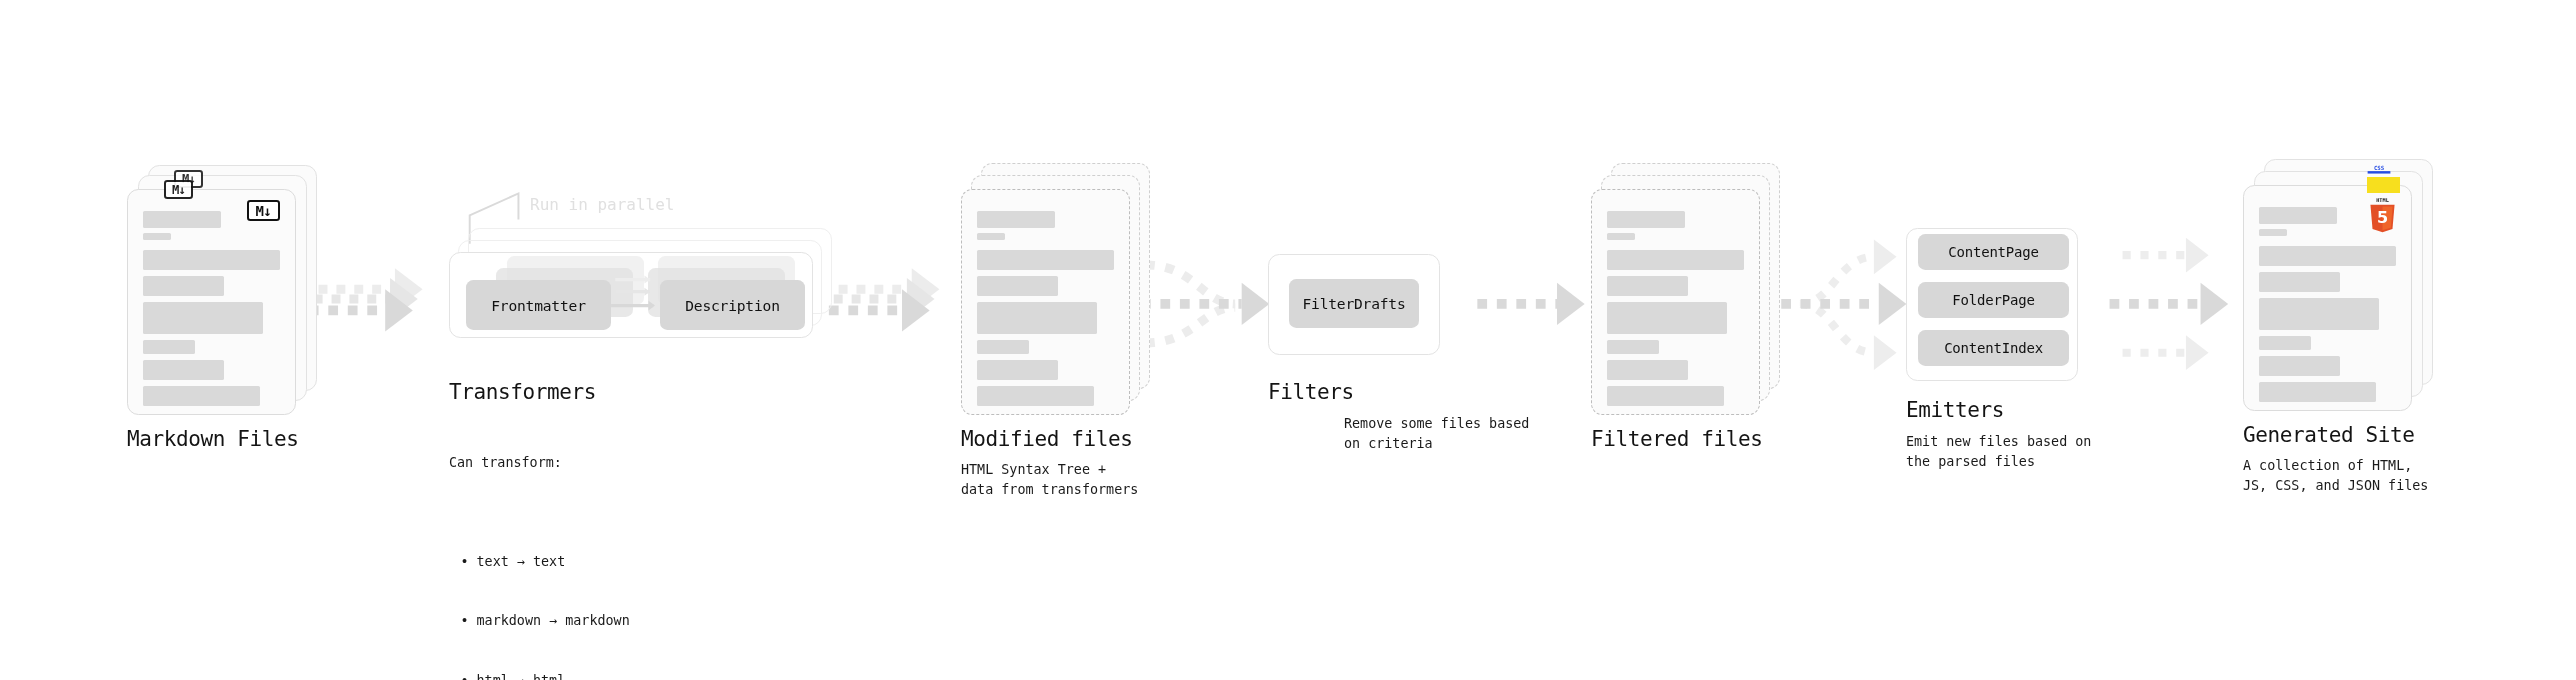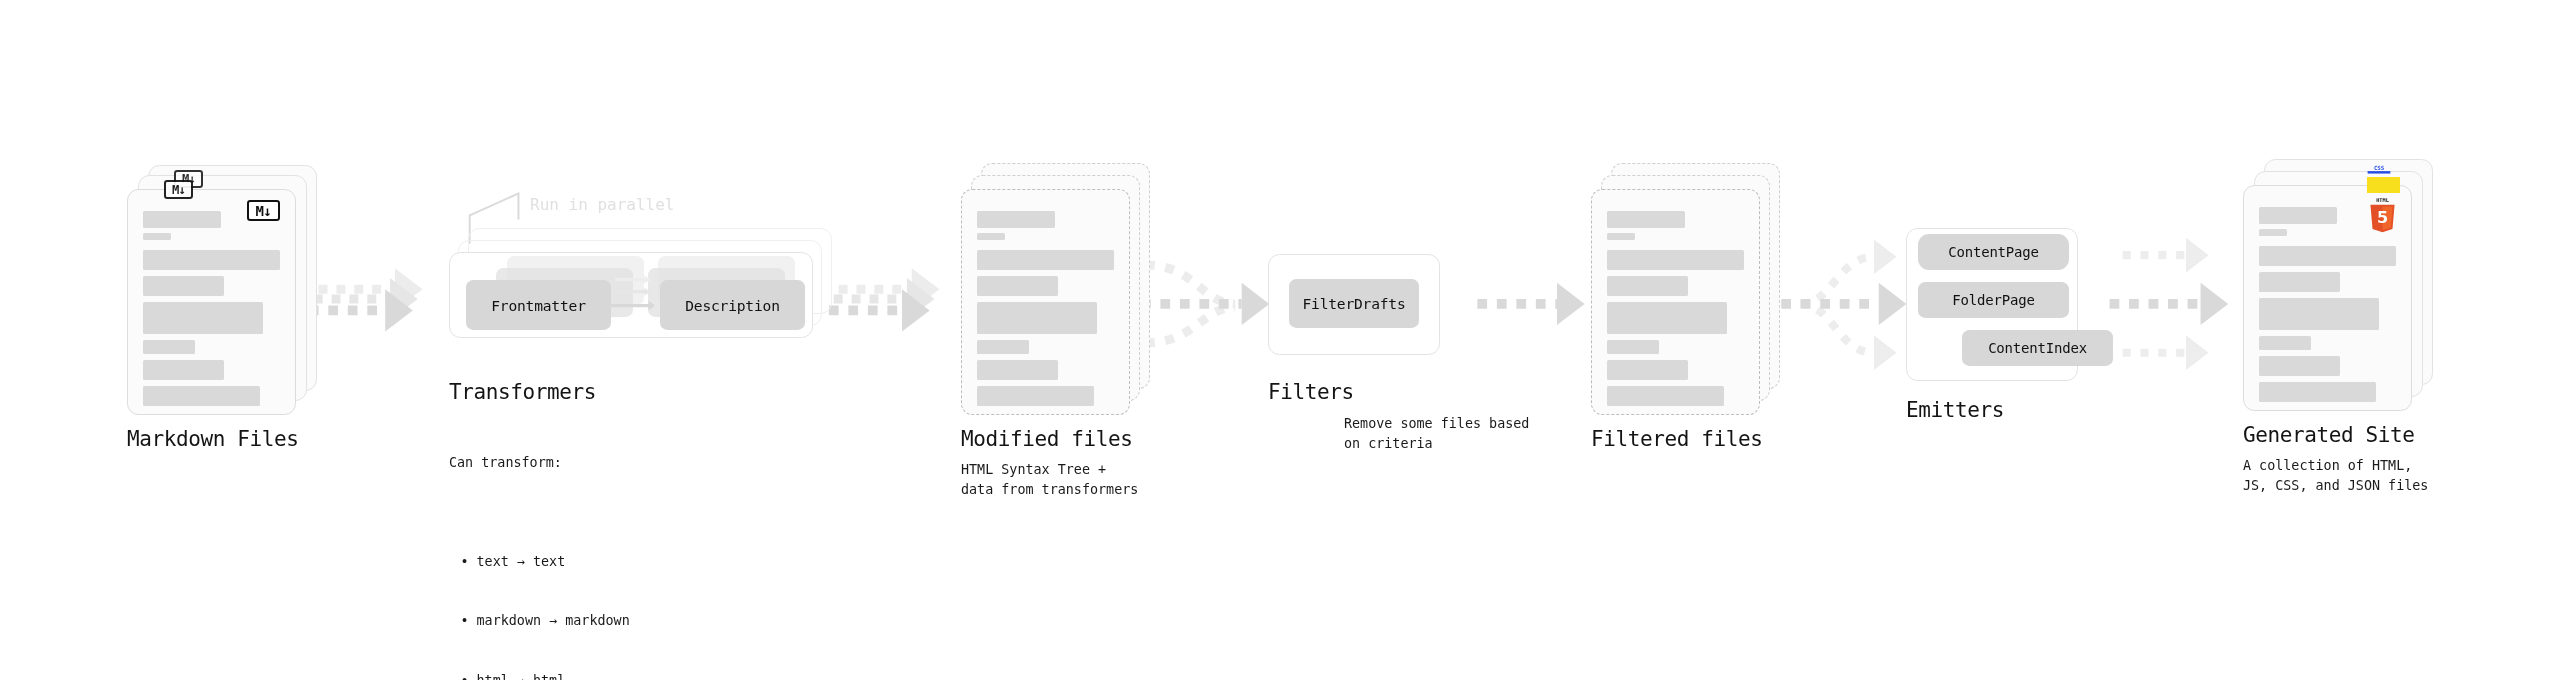--- a/index.html
+++ b/index.html
@@ -278,24 +278,26 @@
           <div class="bar" style="width: 120px; height: 32.5px;"></div>
           <div class="bar" style="width: 52px; height: 14.6px;"></div>
           <div class="bar" style="width: 81px; height: 20.3px;"></div>
           <div class="bar" style="width: 117px; height: 19.5px;"></div>
         </div>
     </div>
   </div>
   <div class="title" style="left:1591px; top:427px;">Filtered files</div>
 
   <div class="stagebox" style="left:1906px; top:228px; width:172px; height:153px;"></div>
-  <div class="chip" style="left:1918px; top:234px; width:151px; height:36px; font-size:14px;border-radius:11px;">ContentPage</div>
+  <div class="chip" style="left:1918px; top:234px; width:151px; height:36px; font-size:14px;">ContentPage</div>
   <div class="chip" style="left:1918px; top:282px; width:151px; height:36px; font-size:14px;">FolderPage</div>
-  <div class="chip" style="left:1918px; top:330px; width:151px; height:36px; font-size:14px;margin-left:44px;">ContentIndex</div>
+  <div class="chip" style="left:1918px; top:330px; width:151px; height:36px; font-size:14px;">ContentIndex</div>
   <div class="title" style="left:1906px; top:398px;">Emitters</div>
+  <div class="caption" style="left:1906px; top:432px;">Emit new files based on
+the parsed files</div>
 
   <div class="stackwrap" style="left:2243px; top:169px;">
     <div class="ghost" style="left:21px; top:-9.8px;"></div>
     <div class="ghost" style="left:10.6px; top:1.6px;"></div>
     <div class="filecard" style="left:0; top:16.3px;">
       <div class="bars">
           <div class="bar" style="width: 78px; height: 16.3px;"></div>
           <div class="bar" style="width: 28px; height: 6.5px; margin-bottom: 9.8px;"></div>
           <div class="bar" style="width: 137px; height: 20.3px;"></div>
           <div class="bar" style="width: 81px; height: 20.3px;"></div>

